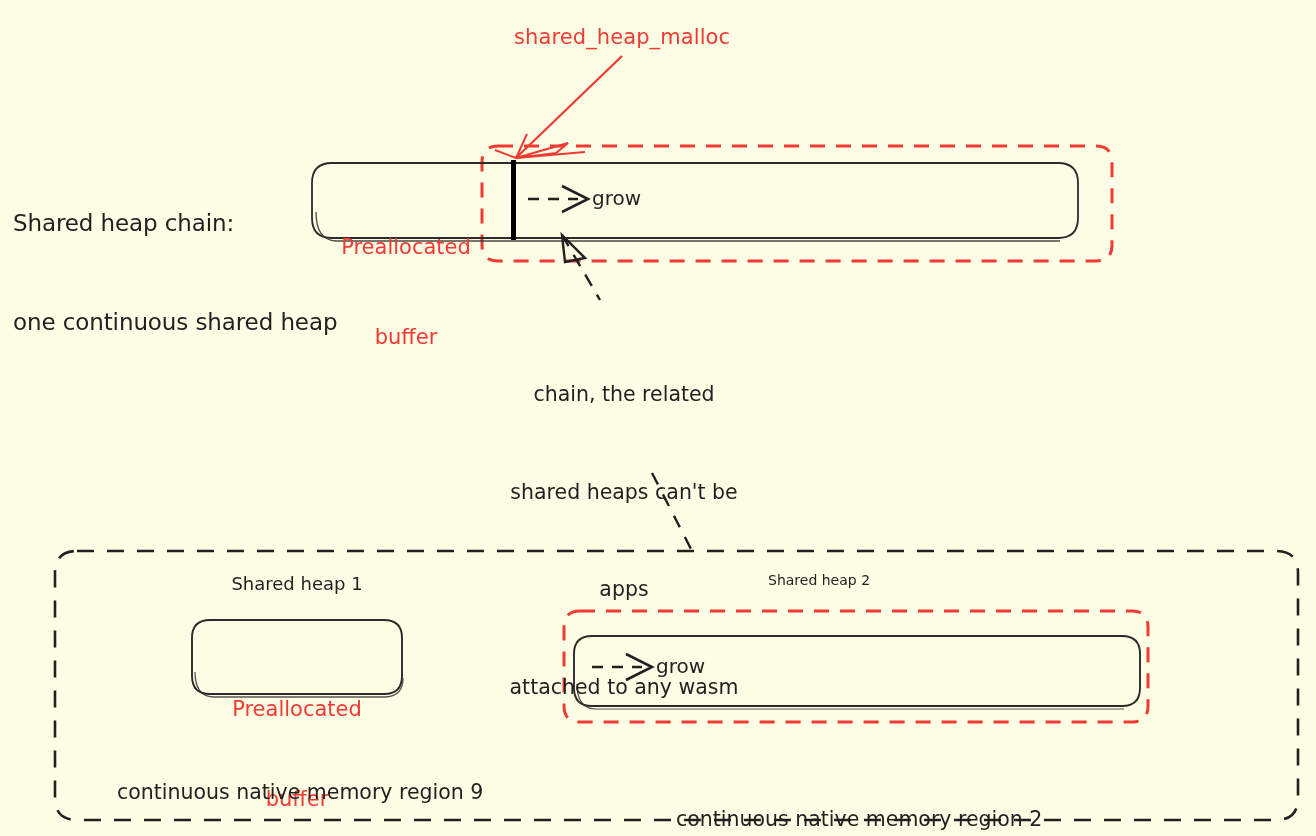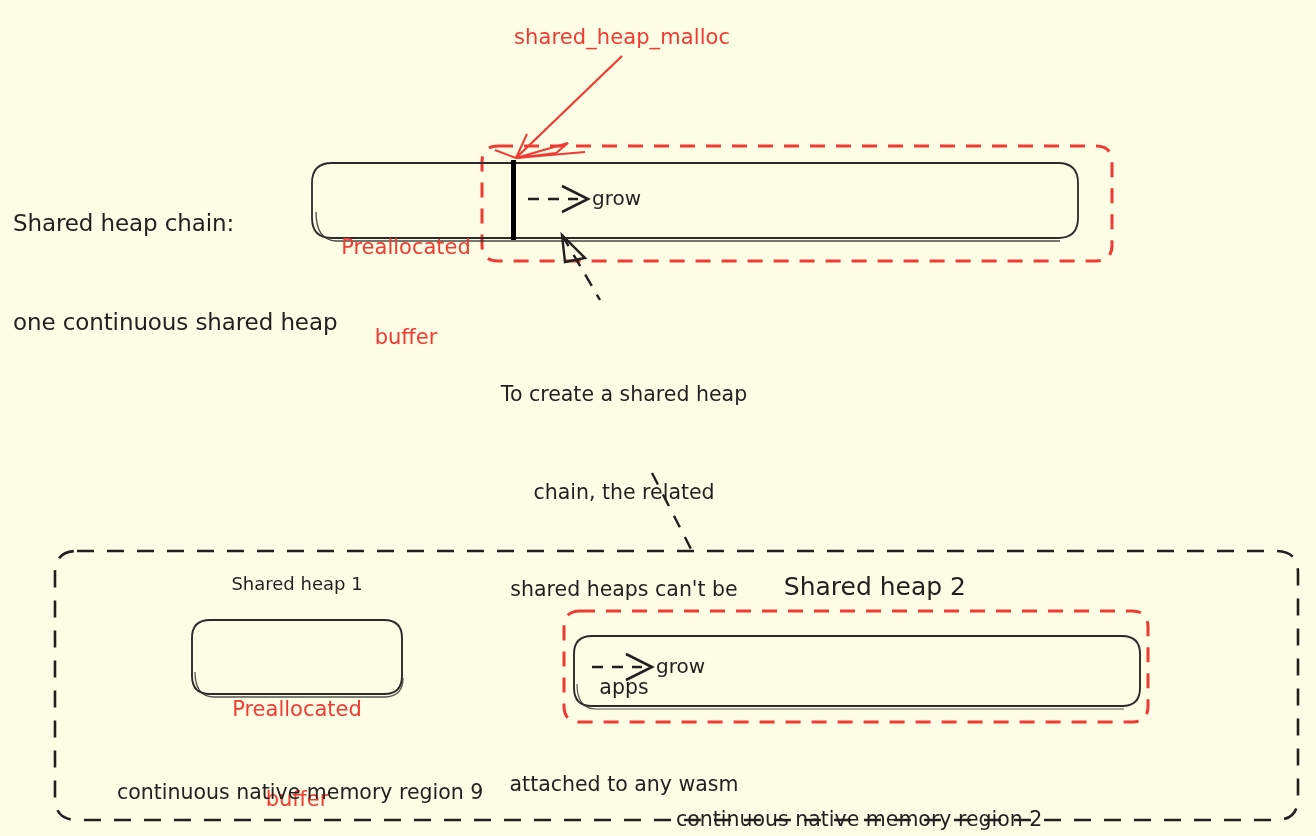--- a/index.html
+++ b/index.html
@@ -81,25 +81,25 @@
 
   
   #shared-heap-1-title {
     left: 187px;
     top: 573px;
     width: 220px;
     text-align: center;
     font-size: 18px;
   }
   #shared-heap-2-title {
-    left: 746px;
+    left: 768px;
     top: 572px;
     width: 220px;
-    text-align: right;
-    font-size: 25px;
+    text-align: left;
+    font-size: 14px;
   }
   #bottom-prealloc-label {
     left: 227px;
     top: 634px;
     width: 140px;
     text-align: center;
     font-size: 21px;
     line-height: 30px;
   }
   #bottom-grow-label {
@@ -184,21 +184,20 @@
   <div class="txt txt-red" id="label-shared-heap-malloc">shared_heap_malloc</div>
 
   <div class="txt txt-red" id="top-prealloc-label">
     <div>Preallocated</div>
     <div>buffer</div>
   </div>
 
   <div class="txt" id="top-grow-label">grow</div>
 
   <div class="txt" id="middle-annotation">
-    <div>To create a shared heap</div>
     <div>chain, the related</div>
     <div>shared heaps can't be</div>
     <div>apps</div>
     <div>attached to any wasm</div>
   </div>
 
   <div class="txt" id="shared-heap-1-title">Shared heap 1</div>
 
   <div class="txt txt-red" id="bottom-prealloc-label">
     <div>Preallocated</div>

